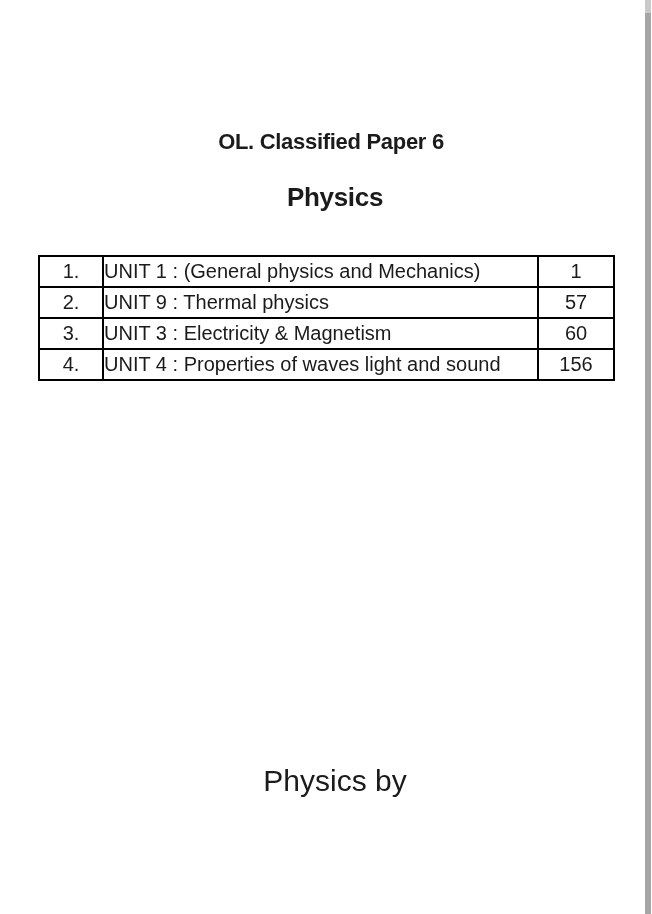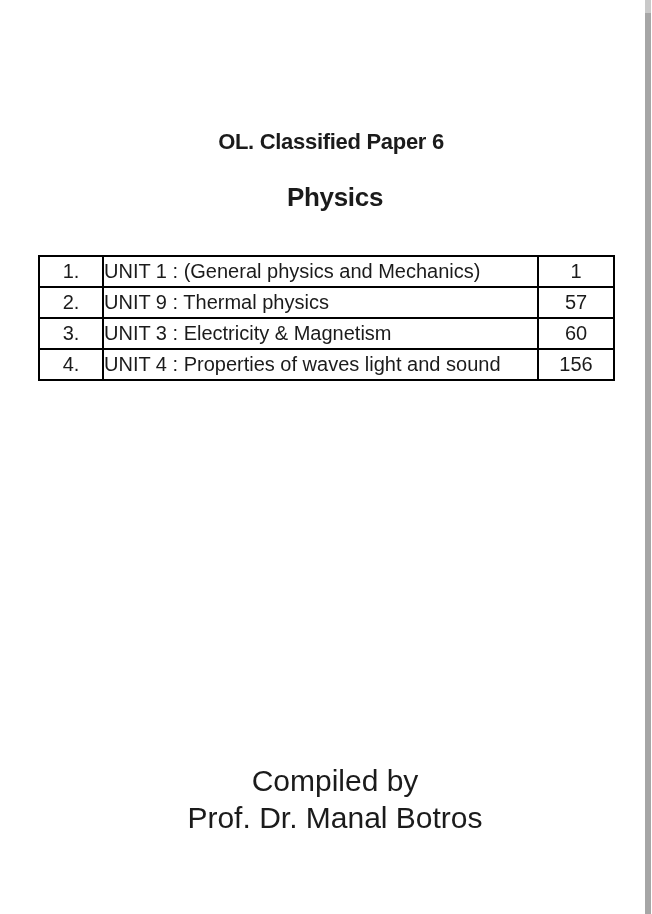--- a/index.html
+++ b/index.html
@@ -133,21 +133,20 @@
         <tr>
           <td class="cell-num">4.</td>
           <td class="cell-title">UNIT 4 : Properties of waves light and sound</td>
           <td class="cell-page">156</td>
         </tr>
       </tbody>
     </table>
   </div>
 
   <div class="footer">
-    <div>Compiled by</div>
-    <div>Prof. Dr. Manal Botros</div>
+    <div>Physics by</div>
   </div>
 
   <div class="scrollbar-track">
     <div class="scrollbar-thumb"></div>
   </div>
 
 </div>
 
 </body></html>

